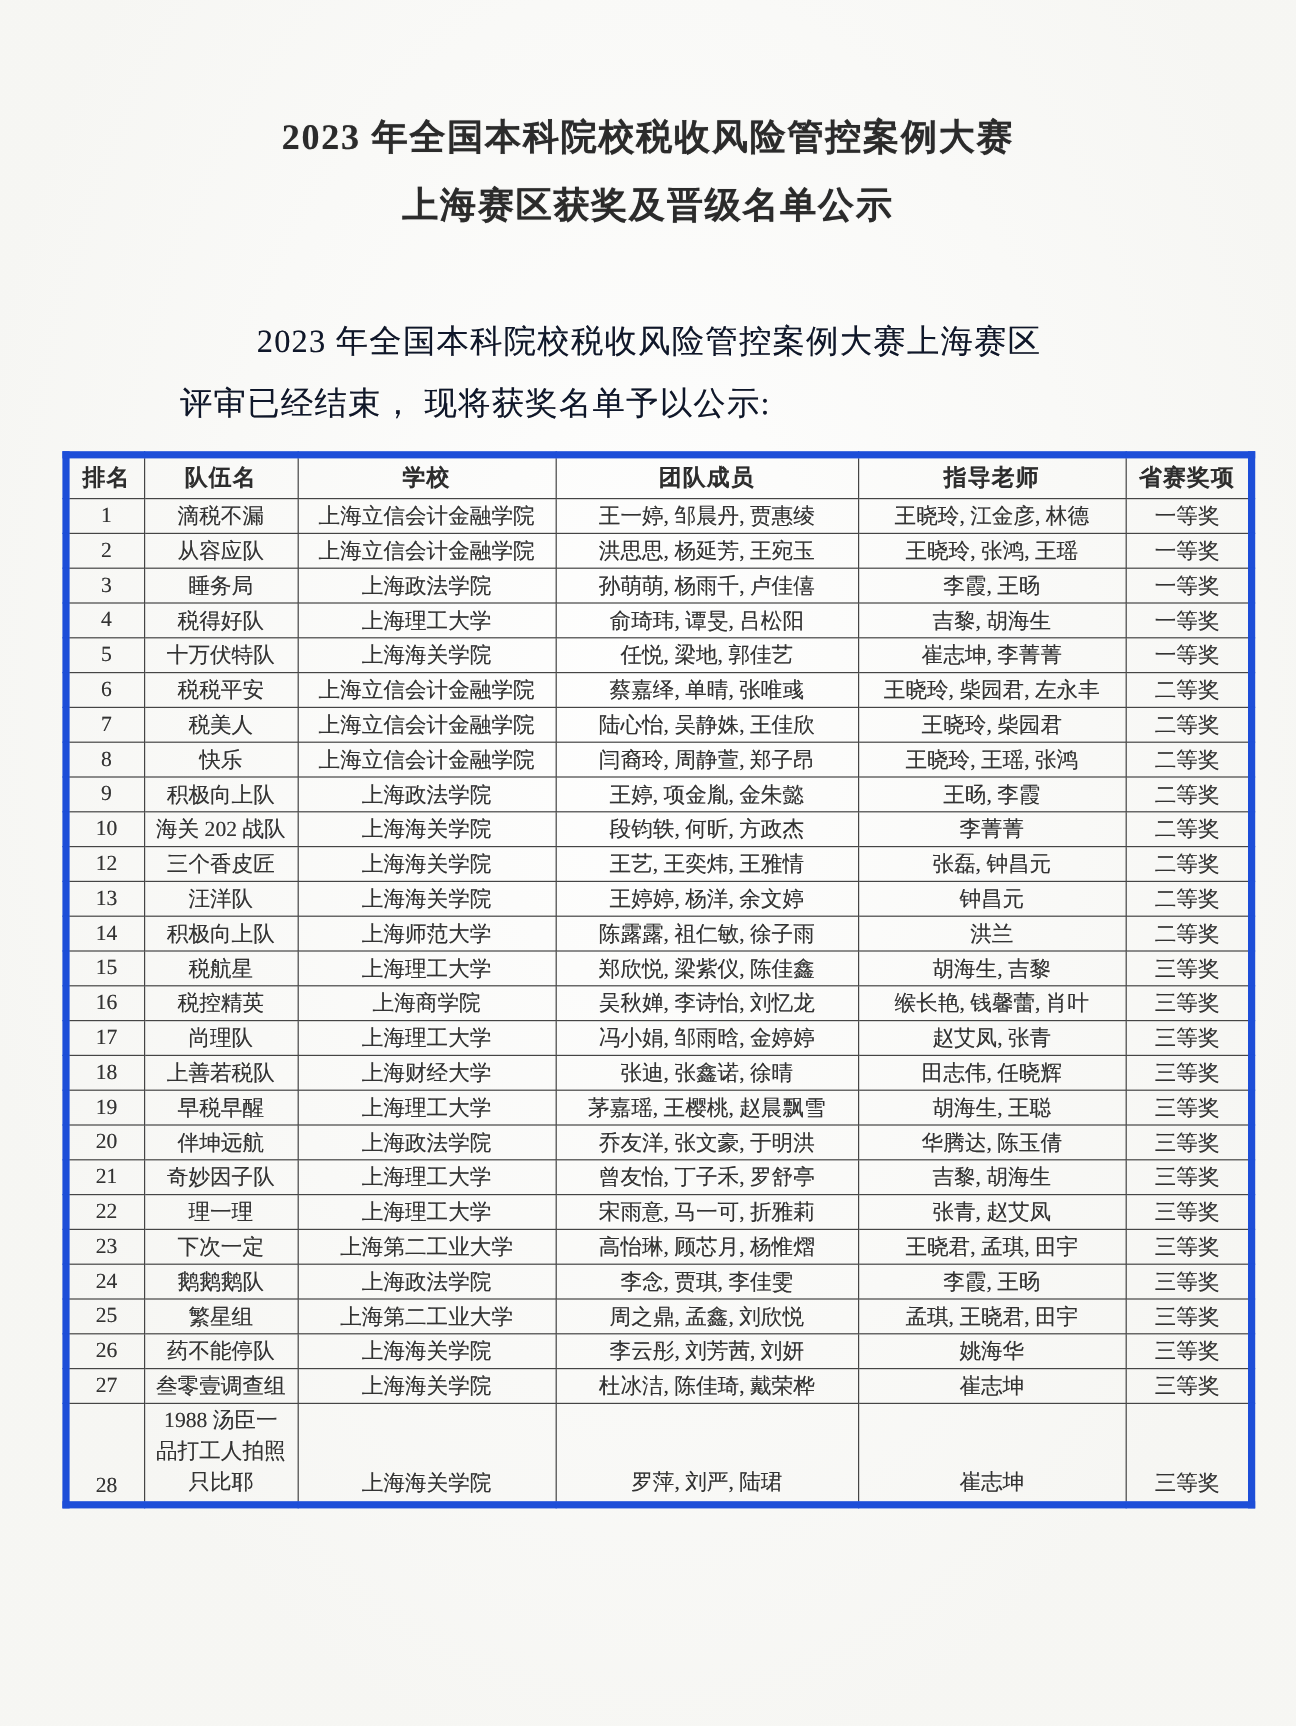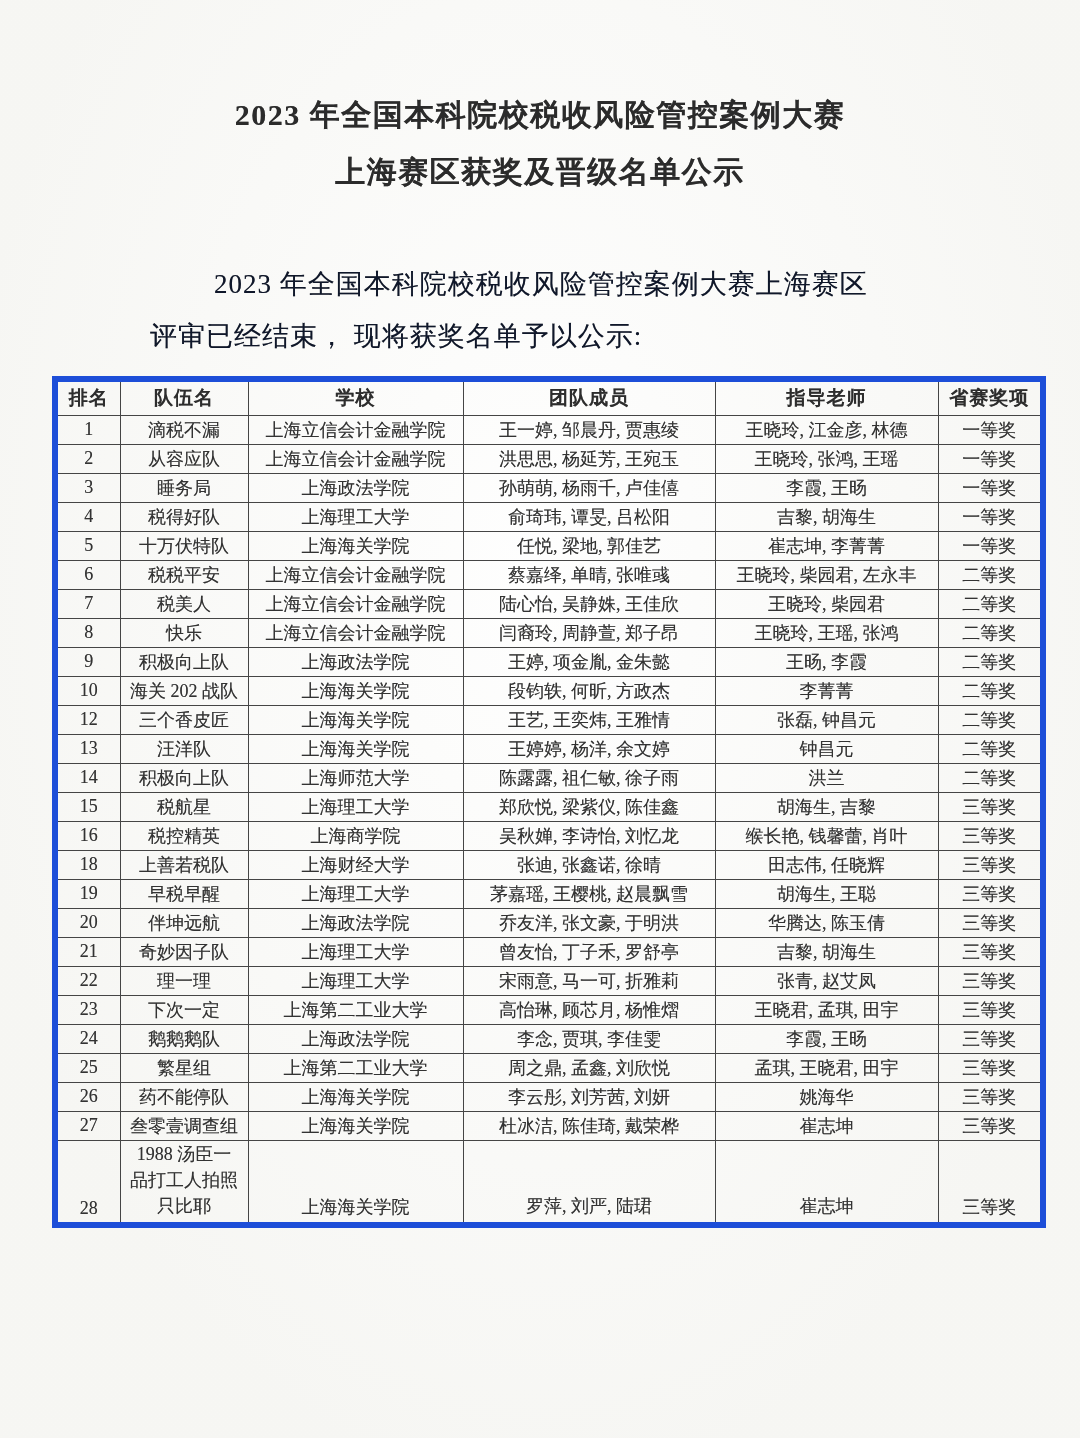--- a/index.html
+++ b/index.html
@@ -235,20 +235,28 @@
         </tr>
         <tr>
           <td class="cell-rank">16</td>
           <td class="cell-team">税控精英</td>
           <td class="cell-school">上海商学院</td>
           <td class="cell-members">吴秋婵, 李诗怡, 刘忆龙</td>
           <td class="cell-advisors">缑长艳, 钱馨蕾, 肖叶</td>
           <td class="cell-award">三等奖</td>
         </tr>
         <tr>
+          <td class="cell-rank">17</td>
+          <td class="cell-team">尚理队</td>
+          <td class="cell-school">上海理工大学</td>
+          <td class="cell-members">冯小娟, 邹雨晗, 金婷婷</td>
+          <td class="cell-advisors">赵艾凤, 张青</td>
+          <td class="cell-award">三等奖</td>
+        </tr>
+        <tr>
           <td class="cell-rank">18</td>
           <td class="cell-team">上善若税队</td>
           <td class="cell-school">上海财经大学</td>
           <td class="cell-members">张迪, 张鑫诺, 徐晴</td>
           <td class="cell-advisors">田志伟, 任晓辉</td>
           <td class="cell-award">三等奖</td>
         </tr>
         <tr>
           <td class="cell-rank">19</td>
           <td class="cell-team">早税早醒</td>

